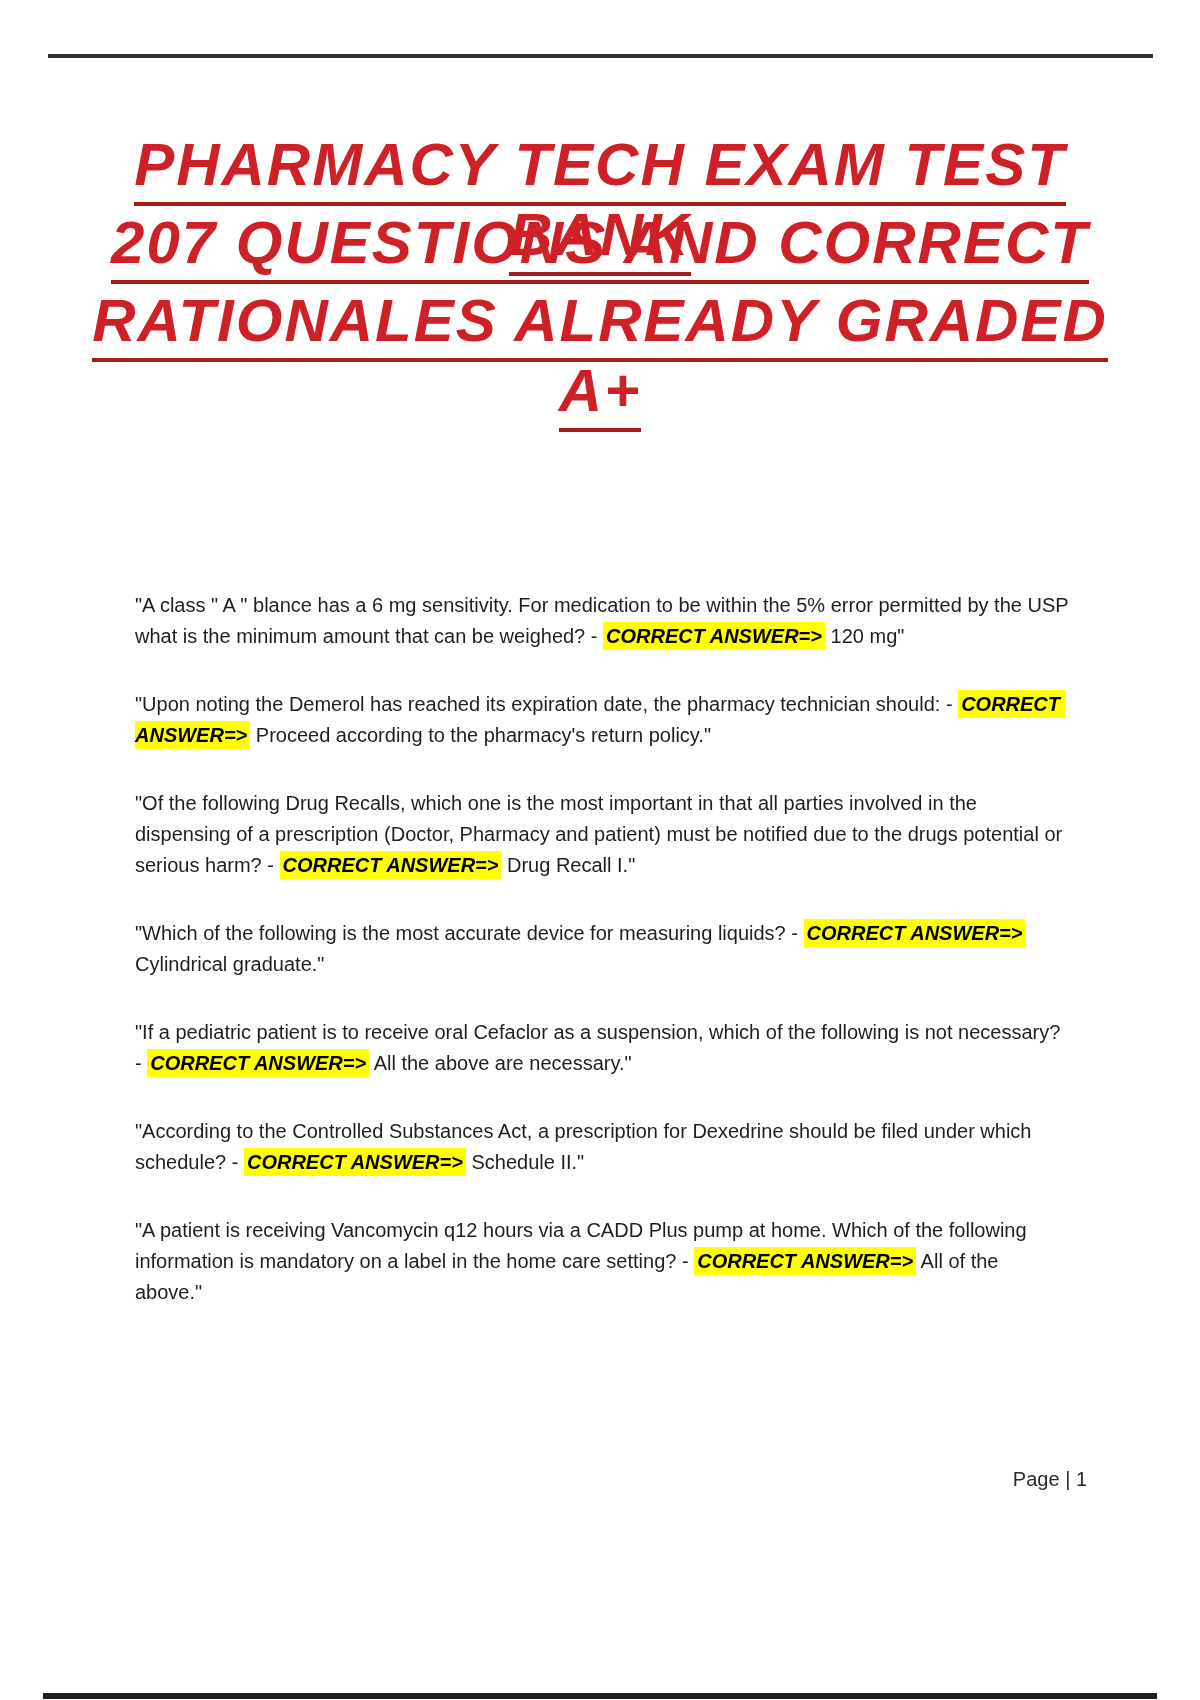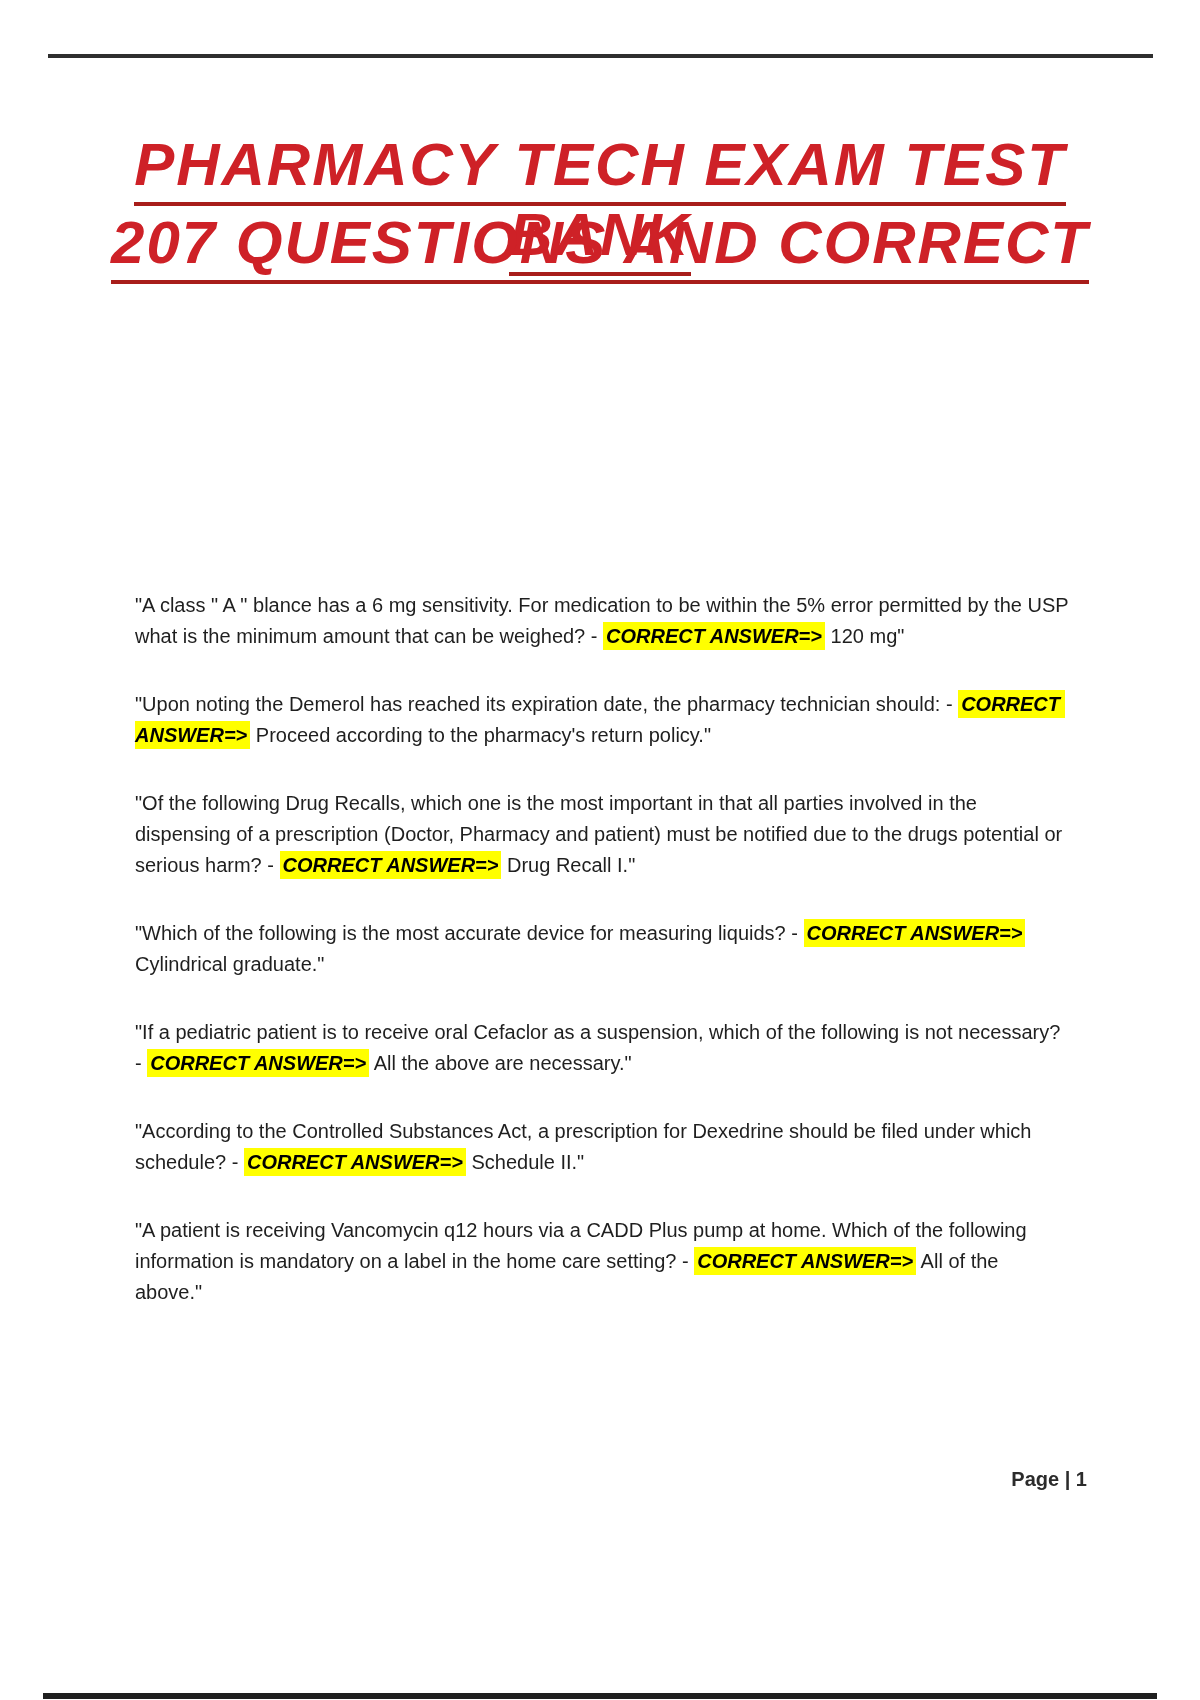--- a/index.html
+++ b/index.html
@@ -67,31 +67,31 @@
     color: #000000;
     padding: 3px 3px;
     margin-top: 39px;
   }
   .page-footer {
     position: absolute;
     top: 1468px;
     right: 113px;
     font-size: 20px;
     color: #2b2b2b;
-    font-weight: bold;
   }
 </style>
 </head>
 <body>
 
 <div class="top-rule"></div>
 
 <div class="doc-title">
   <div class="title-line"><span>PHARMACY TECH EXAM TEST BANK</span></div>
   <div class="title-line"><span>207 QUESTIONS AND CORRECT</span></div>
+  <div class="title-line"><span>RATIONALES ALREADY GRADED A+</span></div>
 </div>
 
 <div class="qa-content">
   <p class="qa-paragraph"><span>"A class " A " blance has a 6 mg sensitivity. For medication to be within the 5% error permitted by the USP what is the minimum amount that can be weighed? - </span><span class="answer-label">CORRECT ANSWER=&gt;</span><span> 120 mg"</span></p>
 
   <p class="qa-paragraph"><span>"Upon noting the Demerol has reached its expiration date, the pharmacy technician should: - </span><span class="answer-label">CORRECT ANSWER=&gt;</span><span> Proceed according to the pharmacy's return policy."</span></p>
 
   <p class="qa-paragraph"><span>"Of the following Drug Recalls, which one is the most important in that all parties involved in the dispensing of a prescription (Doctor, Pharmacy and patient) must be notified due to the drugs potential or serious harm? - </span><span class="answer-label">CORRECT ANSWER=&gt;</span><span> Drug Recall I."</span></p>
 
   <p class="qa-paragraph"><span>"Which of the following is the most accurate device for measuring liquids? - </span><span class="answer-label">CORRECT ANSWER=&gt;</span><span> Cylindrical graduate."</span></p>

